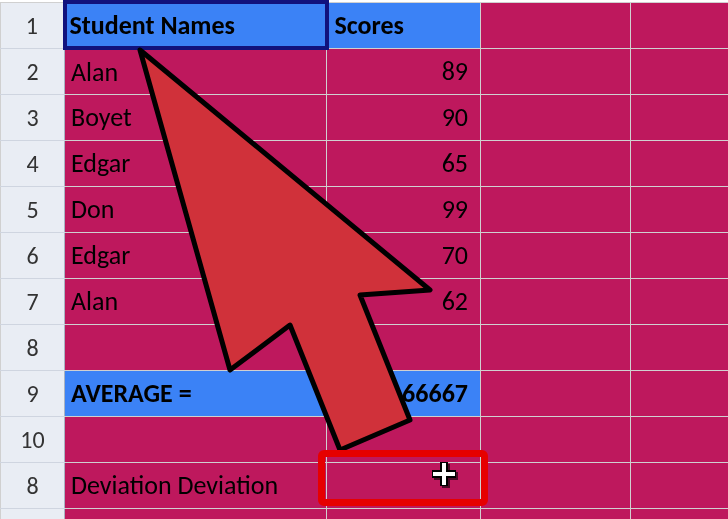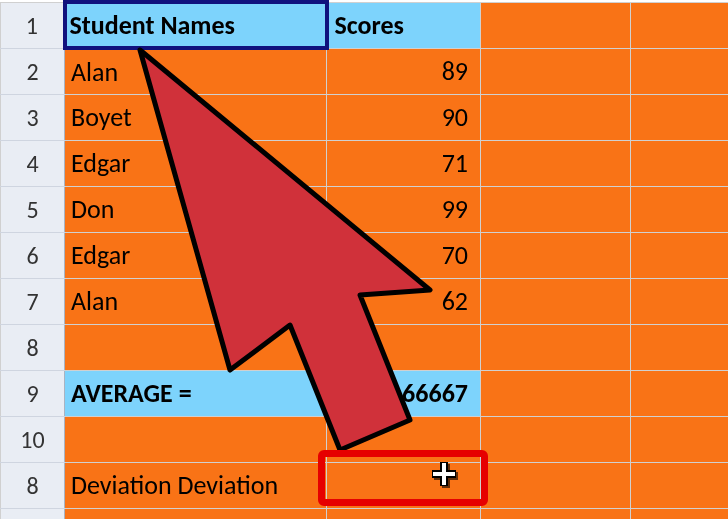--- a/index.html
+++ b/index.html
@@ -26,33 +26,33 @@
   .sheet col.colC   { width: 150px; }
   .sheet col.colD   { width: 100px; }
 
   td {
     border: 1px solid #d0d0d0;
     height: 46px;
     padding: 0 6px;
     font-size: 26px;
     color: #000;
     vertical-align: middle;
-    background: #f97316;
+    background: #be185d;
   }
   td.rownum {
     background: #e9edf4;
     text-align: center;
     color: #333;
     font-size: 24px;
     border-right: 1px solid #a9b3c2;
     border-bottom: 1px solid #cfd5e0;
   }
   td.num { text-align: right; padding-right: 12px; }
 
-  .hl  { background: #7dd3fc; font-weight: bold; }
+  .hl  { background: #3b82f6; font-weight: bold; }
   .sel {
     
     border: 4px solid #11127d !important;
     padding: 0 3px;
   }
 
   
   .target-box {
     position: absolute;
     border: 7px solid #e60000;
@@ -105,21 +105,21 @@
   <tr>
     <td class="rownum">3</td>
     <td>Boyet</td>
     <td class="num">90</td>
     <td></td>
     <td></td>
   </tr>
   <tr>
     <td class="rownum">4</td>
     <td>Edgar</td>
-    <td class="num">71</td>
+    <td class="num">65</td>
     <td></td>
     <td></td>
   </tr>
   <tr>
     <td class="rownum">5</td>
     <td>Don</td>
     <td class="num">99</td>
     <td></td>
     <td></td>
   </tr>

